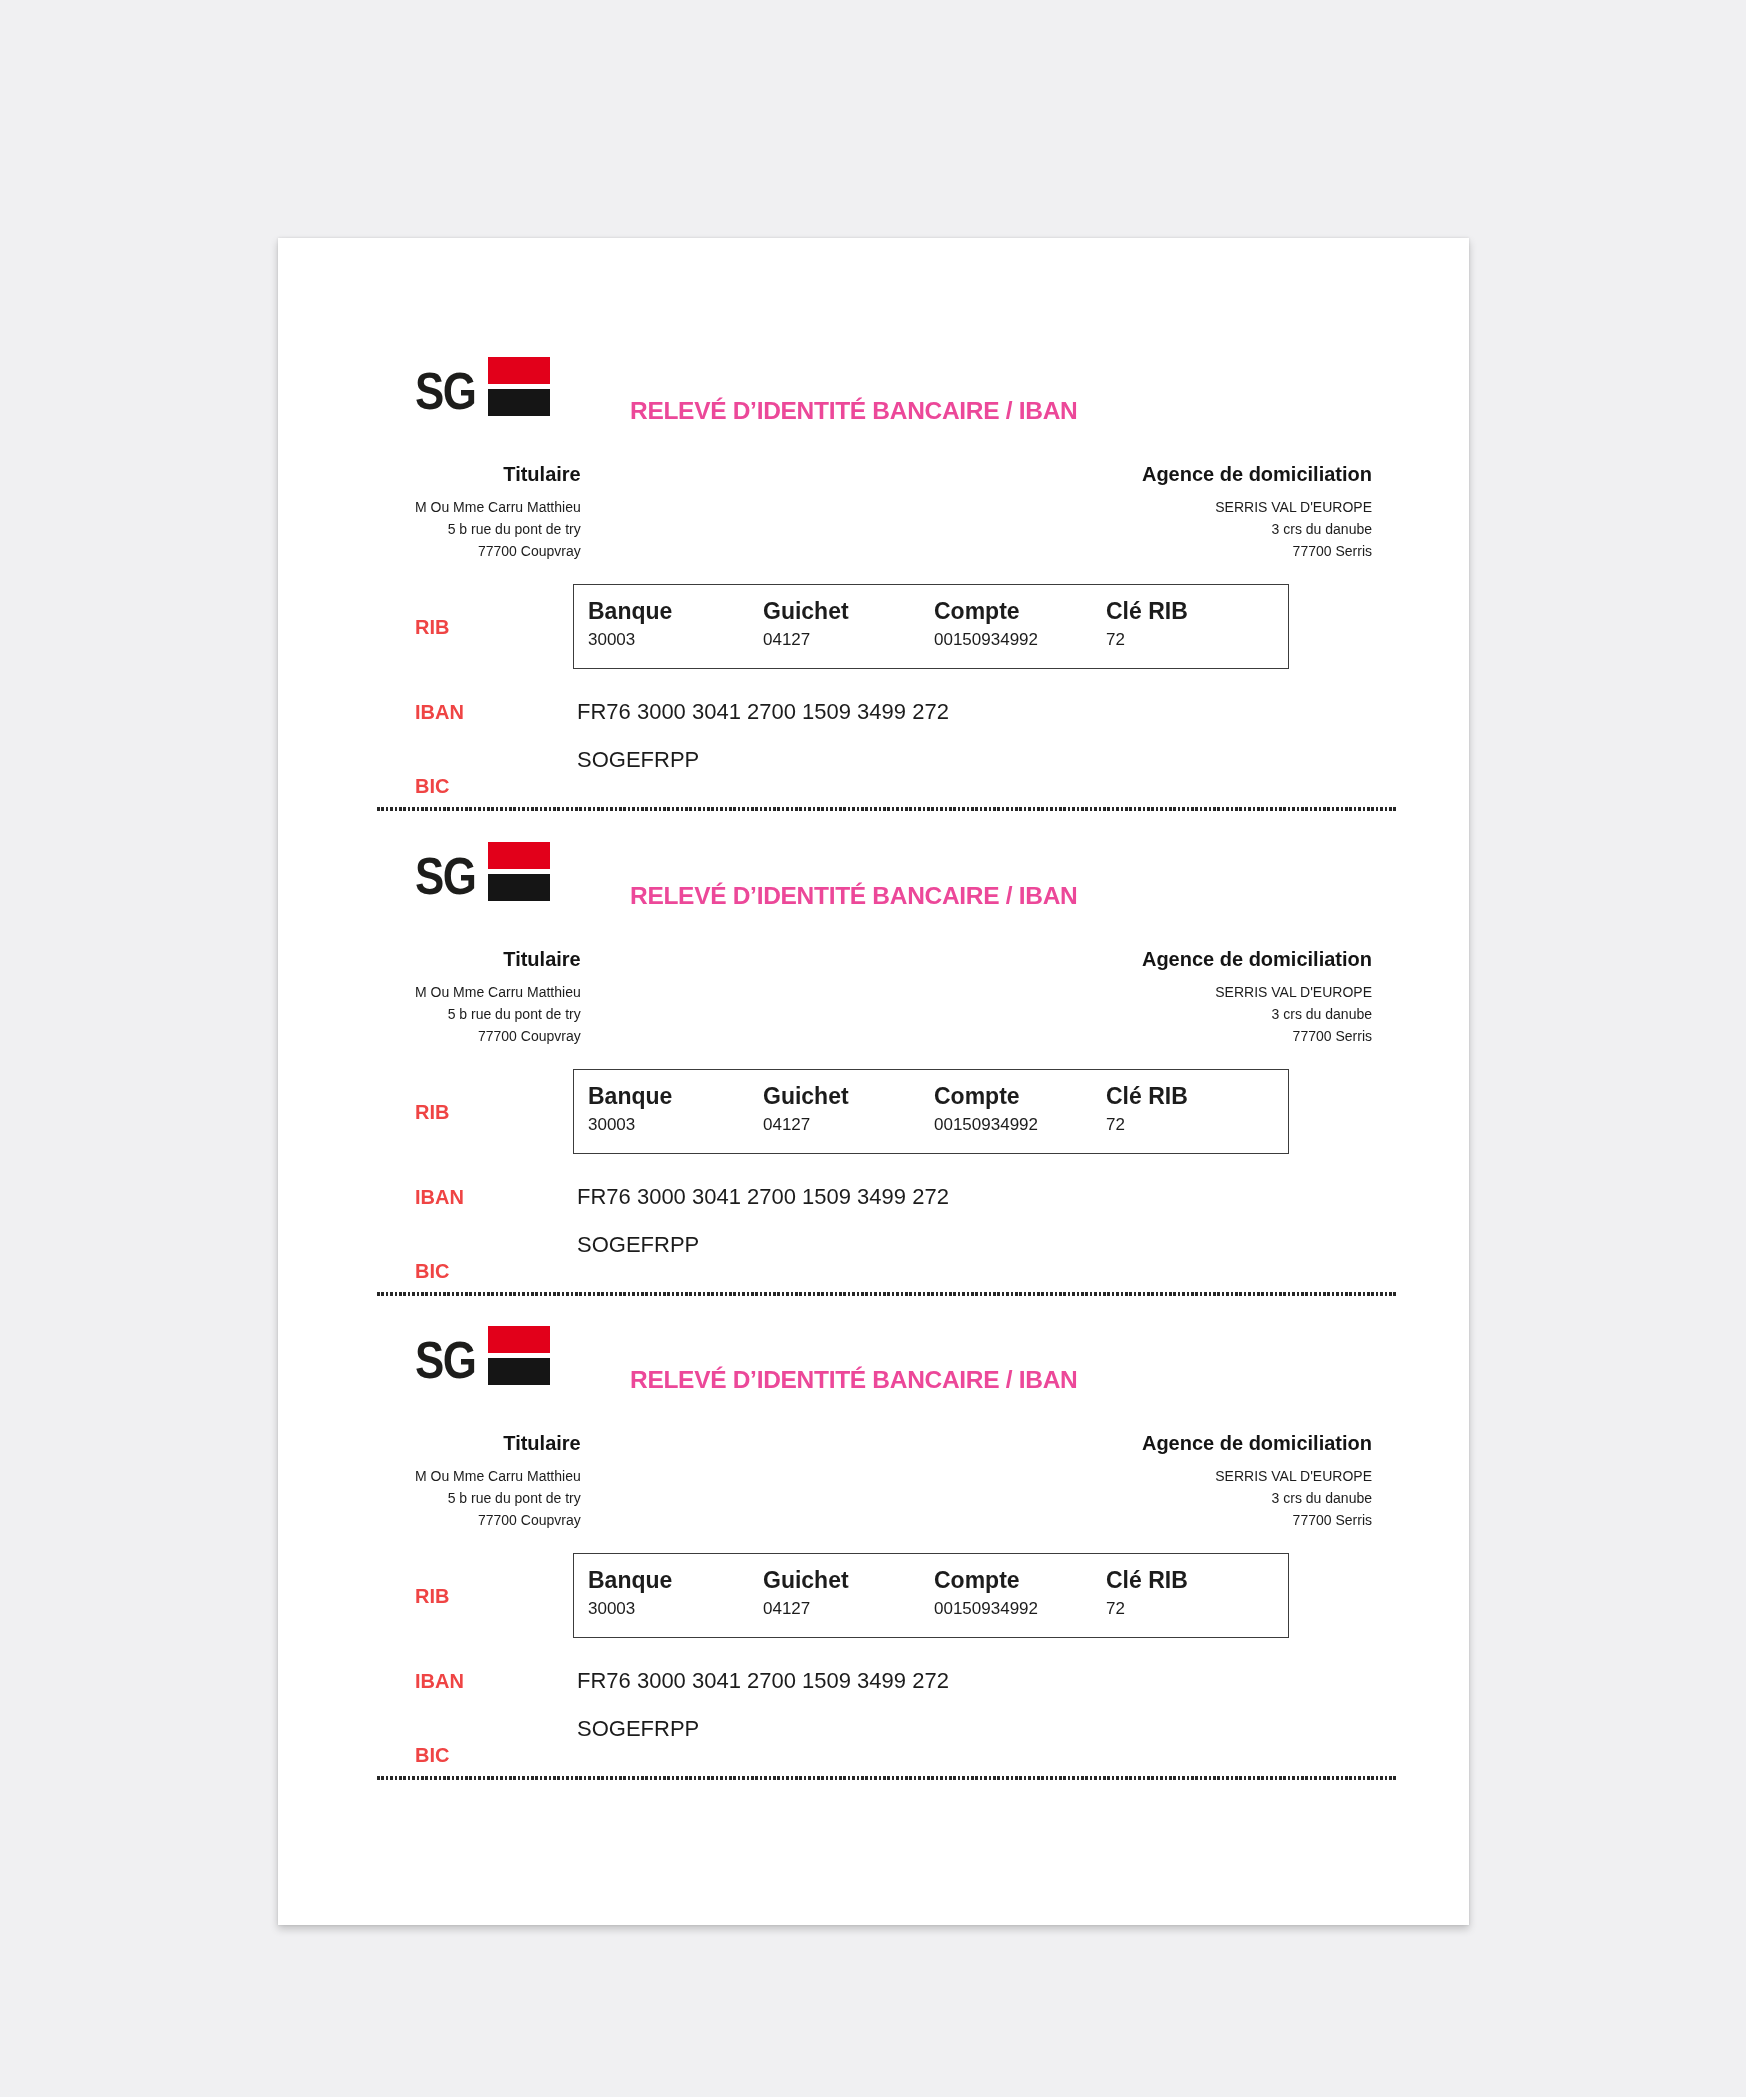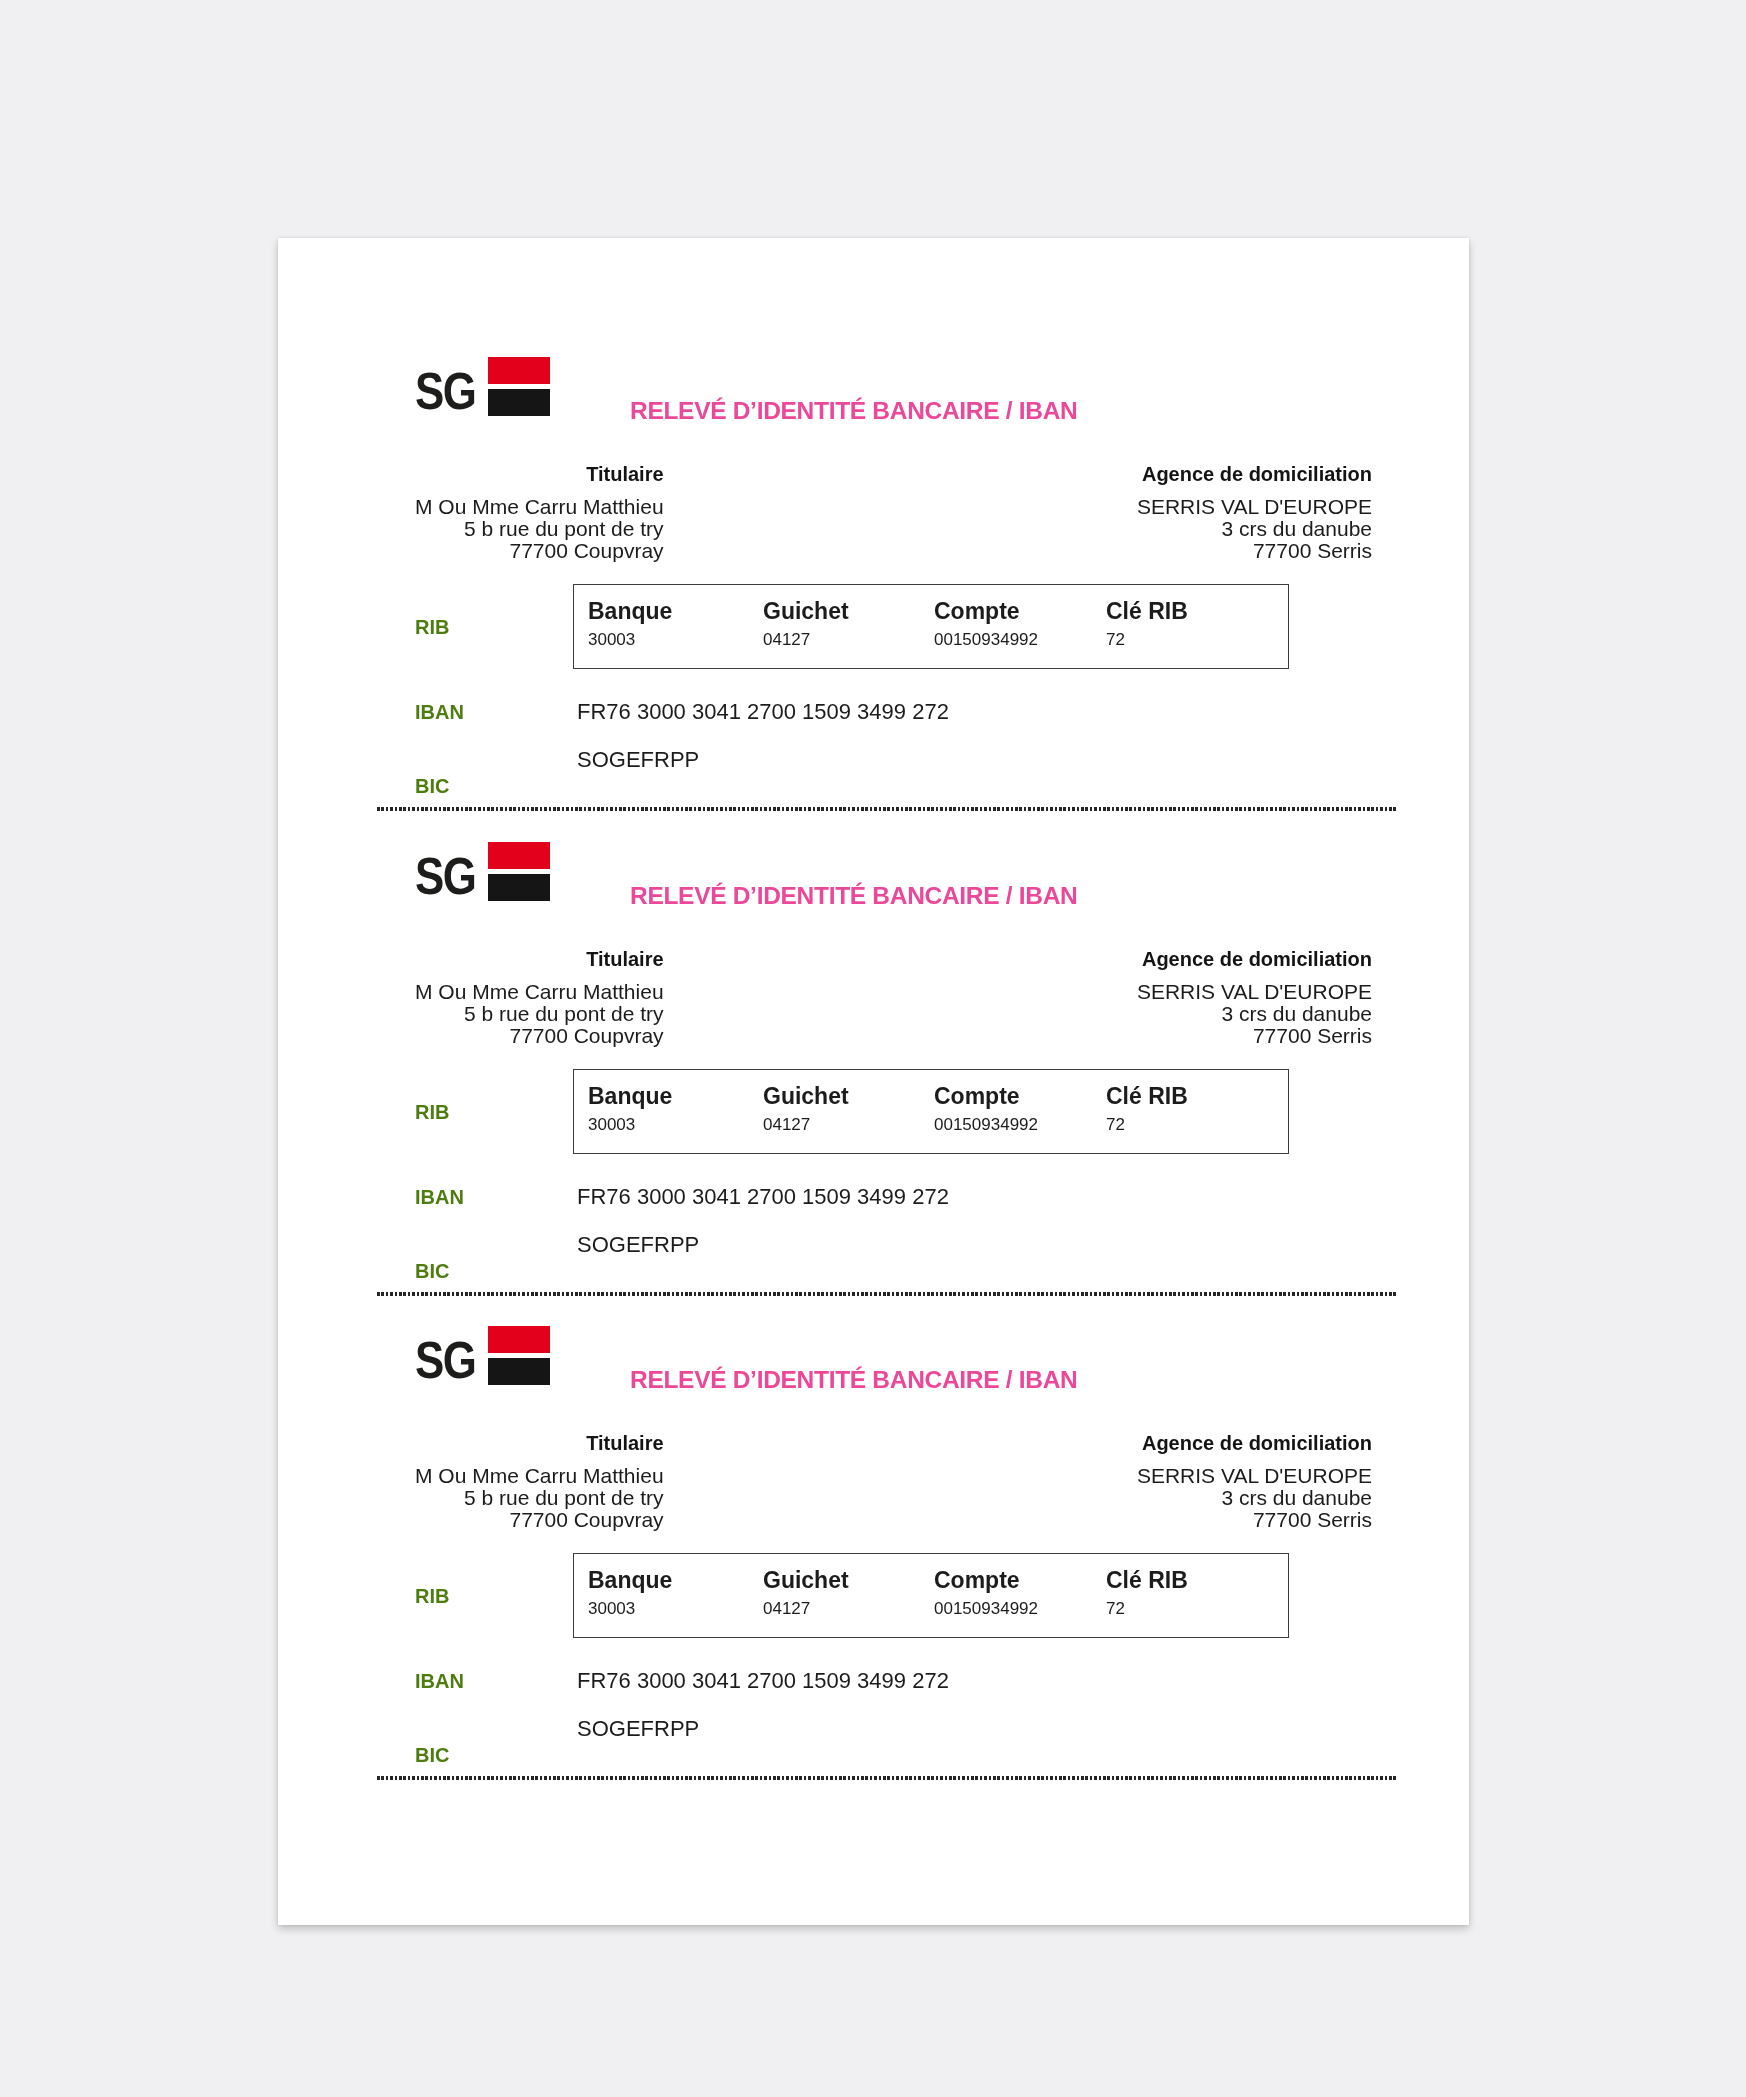--- a/index.html
+++ b/index.html
@@ -36,24 +36,24 @@
     position:absolute; left:335px; top:40px; margin:0;
     font-size:24.5px; font-weight:700; letter-spacing:-0.3px; line-height:28px;
     color:#ec4899; white-space:nowrap;
   }
 
   
   .party { position:absolute; top:106px; }
   .party.holder { left:120px; text-align:right; }
   .party.agency { right:114px; text-align:right; }
   .party-label { font-size:20px; font-weight:700; line-height:23px; color:#141414; }
-  .party-lines { margin-top:9.6px; font-size:21px; line-height:22px; }
-
-  
-  .row-label { position:absolute; left:120px; font-size:20px; font-weight:700; line-height:23px; color:#4d7c0f; }
+  .party-lines { margin-top:9.6px; font-size:14px; line-height:22px; }
+
+  
+  .row-label { position:absolute; left:120px; font-size:20px; font-weight:700; line-height:23px; color:#ef4444; }
   .rib-label  { top:259px; }
   .iban-label { top:344px; }
   .bic-label  { top:391px;margin-top:27px; }
 
   .rib-box {
     position:absolute; left:278px; top:227px; width:716px; height:85px;
     box-sizing:border-box; border:1.7px solid #3c3c3c; background:#fff;
     display:flex; align-items:flex-start; padding:13px 12px 0 14px;
   }
   .rib-col.c1 { width:175px; }

